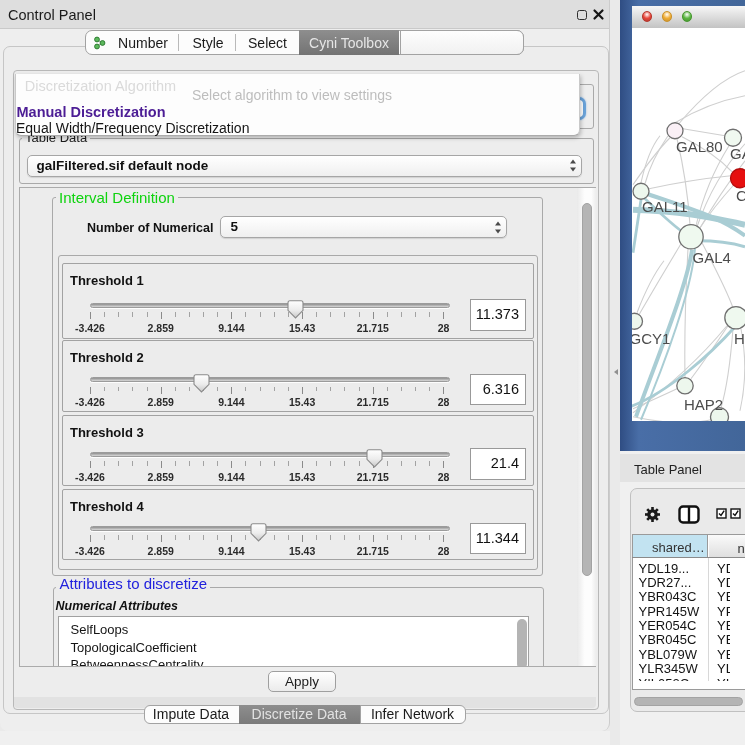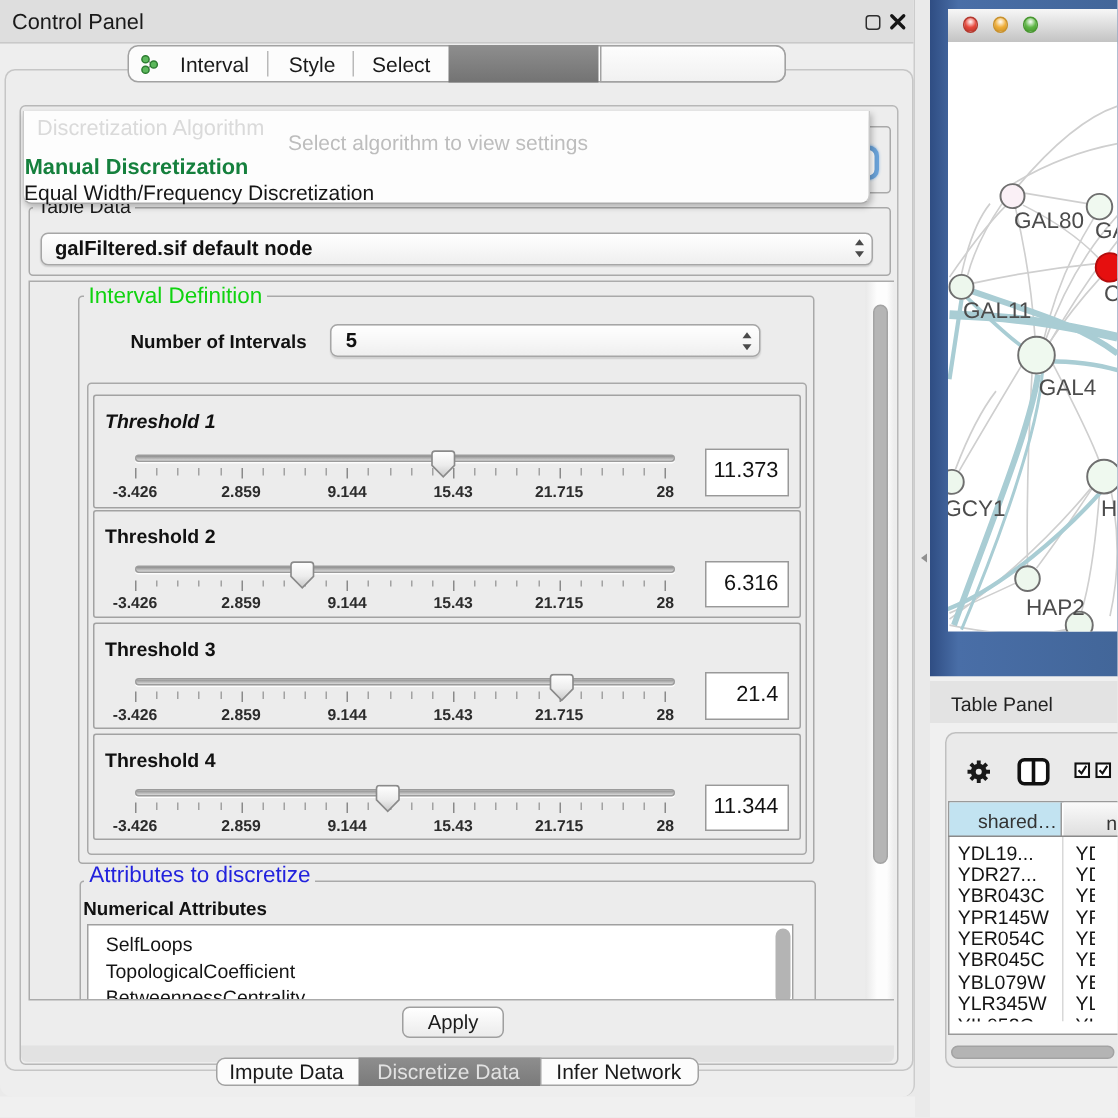--- a/index.html
+++ b/index.html
@@ -25,26 +25,27 @@
 <div class="abs" style="left:8px;top:6.5px;font-size:14.5px;color:#1a1a1a;">Control Panel</div>
 <div class="abs" style="left:577px;top:10px;width:8px;height:8px;border:1.6px solid #2e2e2e;border-radius:2.5px;"></div>
 <svg class="abs" style="left:592px;top:8px;" width="13" height="13" viewBox="0 0 13 13">
     <path d="M2.5,2.5 L10.5,10.5 M10.5,2.5 L2.5,10.5" stroke="#151515" stroke-width="2.2" stroke-linecap="round"></path>
   </svg>
 <div class="abs" style="left:2.5px;top:45.5px;width:604px;height:666px;background:#ededed;border:1px solid #c6c6c6;border-radius:7px;"></div>
 <div class="abs" style="left:13.4px;top:69.8px;width:584px;height:638px;background:#ededed;border:1px solid #b8b8b8;border-radius:4px;"></div>
 <div class="abs" style="left:14.4px;top:697px;width:582px;height:10.5px;background:#e2e2e2;border-bottom-left-radius:4px;border-bottom-right-radius:4px;"></div>
 <div class="abs" style="left:85px;top:30px;width:439px;height:25px;background:#fcfcfc;border:1px solid #a2a2a2;border-radius:7px;box-sizing:border-box;"></div>
 <div class="abs" style="left:85px;top:30px;width:439px;height:25px;">
-<div class="tseg" style="left:22px;width:72px;">Interval</div>
+<div class="tseg" style="left:22px;width:72px;">Number</div>
 <div class="tseg" style="left:92px;width:62px;">Style</div>
 <div class="tseg" style="left:151px;width:63px;">Select</div>
 <div class="sep" style="left:93px;"></div>
     <div class="sep" style="left:150px;"></div>
 <div class="abs" style="left:214px;top:0;width:100px;height:25px;background:linear-gradient(#8e8e8e,#737373);"></div>
+<div class="tseg" style="left:214px;width:100px;color:#e6e6e6;">Cyni Toolbox</div>
 <div class="abs" style="left:315px;top:0;width:124px;height:25px;background:linear-gradient(#fdfdfd,#f1f1f1);border:1px solid #a2a2a2;border-top-right-radius:7px;border-bottom-right-radius:7px;box-sizing:border-box;"></div>
 <svg class="abs" style="left:8px;top:4.5px;" width="13" height="16" viewBox="0 0 13 16">
       <path d="M4,4.5 L9,8 M4,11.5 L9,8" stroke="#9a9a9a" stroke-width="1"></path>
       <circle cx="4" cy="4.5" r="2.4" fill="#5cb85c" stroke="#2e7d32" stroke-width="1"></circle>
       <circle cx="4" cy="11.5" r="2.4" fill="#5cb85c" stroke="#2e7d32" stroke-width="1"></circle>
       <circle cx="9.5" cy="8" r="2.4" fill="#5cb85c" stroke="#2e7d32" stroke-width="1"></circle>
     </svg>
 </div>
 <div class="grp" style="left:18.6px;top:83.5px;width:573px;height:43px;"></div>
 <div class="abs" style="left:500px;top:97px;width:86px;height:23px;background:#fff;border:3px solid #6aa2d8;border-radius:7px;box-sizing:border-box;box-shadow:0 0 2px #8ab6e2;"></div>
@@ -54,29 +55,29 @@
 <svg class="abs" style="left:569px;top:159px;" width="8" height="13" viewBox="0 0 8 13">
     <path d="M4,0.5 L7,4.5 L1,4.5 Z" fill="#4a4a4a"></path>
     <path d="M4,12.5 L7,8.5 L1,8.5 Z" fill="#4a4a4a"></path>
   </svg>
 <div class="abs" style="left:19.3px;top:186.6px;width:577px;height:480px;background:#ececec;border:1px solid #ababab;box-sizing:border-box;"></div>
 <div class="abs" style="left:577.2px;top:187.6px;width:18.5px;height:478px;background:linear-gradient(90deg,#e9e9e9,#fdfdfd 40%,#fdfdfd 75%,#ededed);"></div>
 <div class="abs" style="left:581.5px;top:203px;width:10.5px;height:373px;background:#b5b5b5;border-radius:6px;border:1px solid #a3a3a3;box-sizing:border-box;"></div>
 <div class="abs" style="left:20.3px;top:187.6px;width:556.9px;height:478px;overflow:hidden;">
 <div class="grp" style="left:32.2px;top:9.900000000000006px;width:489px;height:377px;"></div>
 <div class="gtitle" style="left:35.7px;top:4.900000000000006px;font-size:15px;color:#0fd30f;background:#ececec;">Interval Definition</div>
-<div class="abs" style="left:66.7px;top:33.900000000000006px;font-size:12.5px;font-weight:bold;color:#111;">Number of Intervals</div>
+<div class="abs" style="left:66.7px;top:33.900000000000006px;font-size:12.5px;font-weight:bold;color:#111;">Number of Numerical</div>
 <div class="combo" style="left:200.2px;top:28.099999999999994px;width:287px;height:22.5px;box-sizing:border-box;line-height:20.5px;padding-left:9px;">5</div>
 <svg class="abs" style="left:473.7px;top:33.099999999999994px;" width="8" height="13" viewBox="0 0 8 13">
       <path d="M4,0.5 L7,4.5 L1,4.5 Z" fill="#4a4a4a"></path>
       <path d="M4,12.5 L7,8.5 L1,8.5 Z" fill="#4a4a4a"></path>
     </svg>
 <div class="grp" style="left:38.2px;top:67.4px;width:478px;height:313px;"></div>
 <div class="grp" style="left:41.900000000000006px;top:75.9px;width:470px;height:74.0px;border-radius:2px;border-color:#a2a2a2;"></div>
-<div class="abs" style="left:49.7px;top:85.9px;font-size:13px;font-weight:bold;color:#111;font-style:italic;">Threshold 1</div>
+<div class="abs" style="left:49.7px;top:85.9px;font-size:13px;font-weight:bold;color:#111;">Threshold 1</div>
 <div class="abs" style="left:69.7px;top:115.6px;width:360px;height:4.5px;box-sizing:border-box;background:linear-gradient(#8f8f8f,#d9d9d9);border:1px solid #9b9b9b;border-radius:2.5px;box-shadow:0 1px 0 rgba(255,255,255,0.9);"></div>
 <div class="tick" style="left:69.7px;top:124.79999999999998px;height:7px;opacity:1.0;"></div>
 <div class="tick" style="left:83.8px;top:124.79999999999998px;height:4.5px;opacity:0.75;"></div>
 <div class="tick" style="left:98.0px;top:124.79999999999998px;height:4.5px;opacity:0.75;"></div>
 <div class="tick" style="left:112.1px;top:124.79999999999998px;height:4.5px;opacity:0.75;"></div>
 <div class="tick" style="left:126.3px;top:124.79999999999998px;height:4.5px;opacity:0.75;"></div>
 <div class="tick" style="left:140.4px;top:124.79999999999998px;height:7px;opacity:1.0;"></div>
 <div class="tick" style="left:154.5px;top:124.79999999999998px;height:4.5px;opacity:0.75;"></div>
 <div class="tick" style="left:168.7px;top:124.79999999999998px;height:4.5px;opacity:0.75;"></div>
 <div class="tick" style="left:182.8px;top:124.79999999999998px;height:4.5px;opacity:0.75;"></div>
@@ -247,40 +248,40 @@
           <stop offset="0" stop-color="#ffffff"></stop>
           <stop offset="0.55" stop-color="#ececec"></stop>
           <stop offset="1" stop-color="#c9c9c9"></stop>
         </linearGradient>
       </defs>
       <path d="M3,0.7 h11 q2,0 2,2 v7.6 l-7.5,7.6 l-7.5,-7.6 v-7.6 q0,-2 2,-2 z" fill="url(#kg)" stroke="#8a8a8a" stroke-width="1.1"></path>
     </svg>
 <div class="fld" style="left:449.7px;top:335px;width:56px;height:31.5px;box-sizing:border-box;line-height:29.5px;padding-right:6px;">11.344</div>
 <div class="grp" style="left:33.099999999999994px;top:399.79999999999995px;width:489px;height:95px;"></div>
 <div class="gtitle" style="left:36.2px;top:390.4px;font-size:15px;color:#2222dd;background:#ececec;">Attributes to discretize</div>
-<div class="abs" style="left:35.2px;top:411.4px;font-size:12.5px;font-weight:bold;color:#111;">Numerical Attributes</div>
+<div class="abs" style="left:35.2px;top:411.4px;font-size:12.5px;font-weight:bold;color:#111;font-style:italic;">Numerical Attributes</div>
 <div class="abs" style="left:37.900000000000006px;top:428.9px;width:471px;height:60px;background:#fff;border:1px solid #a0a0a0;box-sizing:border-box;"></div>
 <div class="abs" style="left:50.2px;top:434.9px;font-size:13px;color:#141414;">SelfLoops</div>
 <div class="abs" style="left:50.2px;top:452.0px;font-size:13px;color:#141414;">TopologicalCoefficient</div>
 <div class="abs" style="left:50.2px;top:469.1px;font-size:13px;color:#141414;">BetweennessCentrality</div>
 <div class="abs" style="left:497.2px;top:431.9px;width:9.5px;height:50px;background:#b4b4b4;border-radius:5px;"></div>
 </div>
 <div class="abs" style="left:268px;top:671.3px;width:66px;height:19px;background:linear-gradient(#ffffff,#ebebeb);border:1px solid #9f9f9f;border-radius:5px;font-size:13.5px;color:#1c1c1c;display:flex;align-items:center;justify-content:center;">Apply</div>
 <div class="abs" style="left:143.5px;top:704.5px;width:322px;height:19.5px;background:#fcfcfc;border:1px solid #a2a2a2;border-radius:6px;box-sizing:border-box;"></div>
 <div class="abs" style="left:143.5px;top:704.5px;width:322px;height:19.5px;font-size:14px;">
 <div class="tseg" style="left:0px;width:95px;">Impute Data</div>
 <div class="abs" style="left:95px;top:0;width:121px;height:19.5px;background:linear-gradient(#8e8e8e,#7a7a7a);"></div>
 <div class="tseg" style="left:95px;width:121px;color:#e2e2e2;">Discretize Data</div>
 <div class="tseg" style="left:216px;width:106px;">Infer Network</div>
 <div class="sep" style="left:216px;top:0;bottom:0;background:#a2a2a2;"></div>
 </div>
 <div class="abs" style="left:15.2px;top:74.4px;width:562.5px;height:61px;background:#fdfdfd;border:1px solid #c9c9c9;border-top:none;border-bottom-color:#ababab;border-bottom-left-radius:6px;border-bottom-right-radius:6px;box-shadow:1px 2px 4px rgba(0,0,0,0.25);"></div>
 <div class="abs" style="left:24.7px;top:77.5px;font-size:14.5px;color:#dadada;">Discretization Algorithm</div>
 <div class="abs" style="left:192px;top:87px;font-size:14px;color:#bdbdbd;">Select algorithm to view settings</div>
-<div class="abs" style="left:16.5px;top:103.5px;font-size:14.5px;font-weight:bold;color:#15803d;">Manual Discretization</div>
+<div class="abs" style="left:16.5px;top:103.5px;font-size:14.5px;font-weight:bold;color:#4c1d95;">Manual Discretization</div>
 <div class="abs" style="left:16px;top:119.5px;font-size:14px;color:#151515;">Equal Width/Frequency Discretization</div>
 <div class="abs" style="left:613.5px;top:368.5px;width:0;height:0;border-top:3px solid transparent;border-bottom:3px solid transparent;border-right:4px solid #909090;"></div>
 <div class="abs" style="left:619.8px;top:0;width:126px;height:450.7px;background:linear-gradient(90deg,#2f4d83,#496ea7 15%,#426699);"></div>
 <div class="abs" style="left:632px;top:6px;width:113px;height:21.5px;background:linear-gradient(#f7f7f7,#c3c3c3);border-bottom:1px solid #8f8f8f;"></div>
 <div class="abs" style="left:641.75px;top:11px;width:10.5px;height:10.5px;border-radius:50%;background:radial-gradient(circle at 50% 28%, #ffffff 0%, #e8463a 50%, #b3382e 96%);border:0.5px solid #b3382e;box-sizing:border-box;"></div>
 <div class="abs" style="left:661.75px;top:11px;width:10.5px;height:10.5px;border-radius:50%;background:radial-gradient(circle at 50% 28%, #ffffff 0%, #f0ad35 50%, #c8912d 96%);border:0.5px solid #c8912d;box-sizing:border-box;"></div>
 <div class="abs" style="left:681.75px;top:11px;width:10.5px;height:10.5px;border-radius:50%;background:radial-gradient(circle at 50% 28%, #ffffff 0%, #5cb643 50%, #47962f 96%);border:0.5px solid #47962f;box-sizing:border-box;"></div>
 <div class="abs" style="left:632px;top:27.5px;width:113px;height:393.5px;background:#ffffff;overflow:hidden;">
 <svg width="113" height="394" viewBox="632 27.5 113 393.5" style="position:absolute;left:0;top:0;">
 <g fill="none" stroke="#cfcfcf" stroke-width="1.1">

